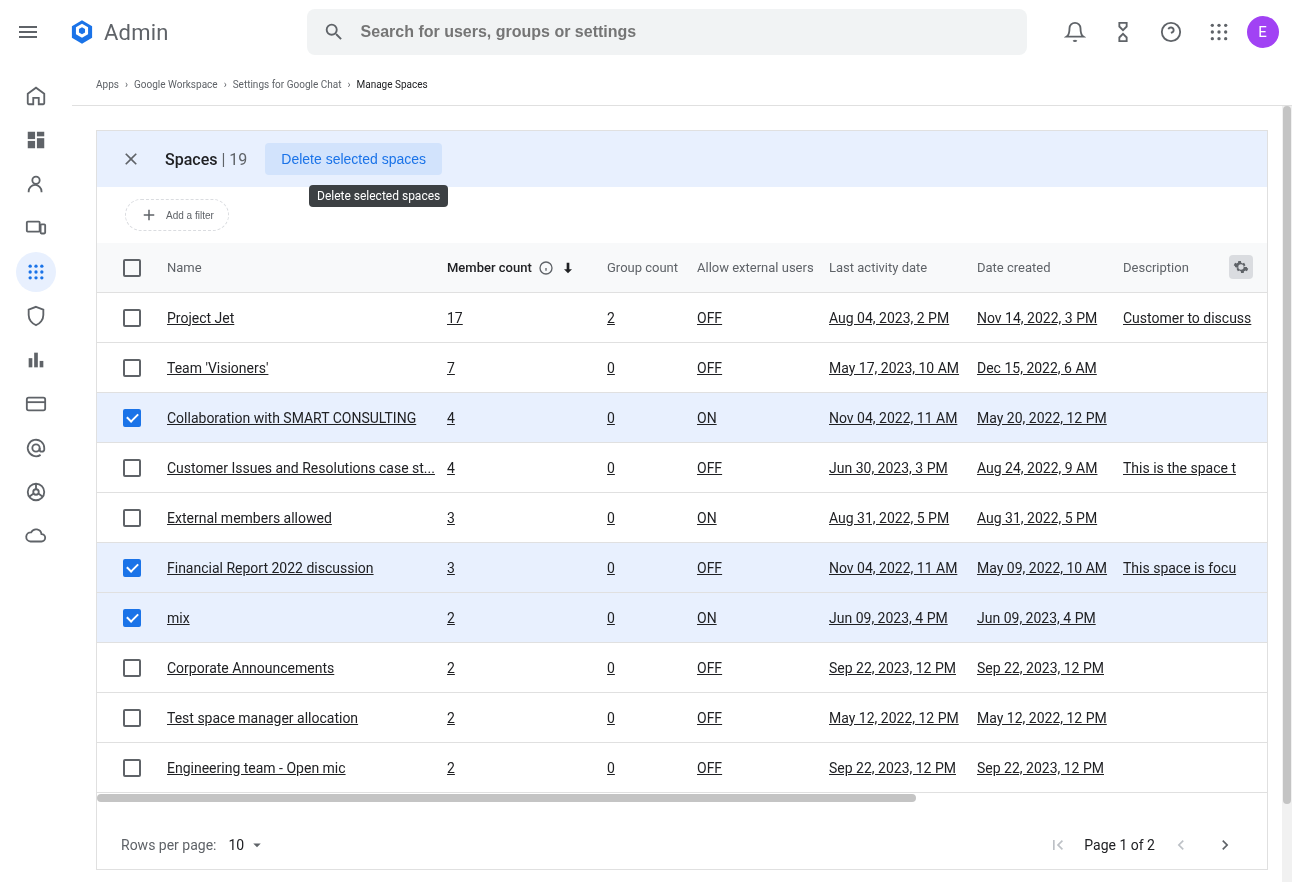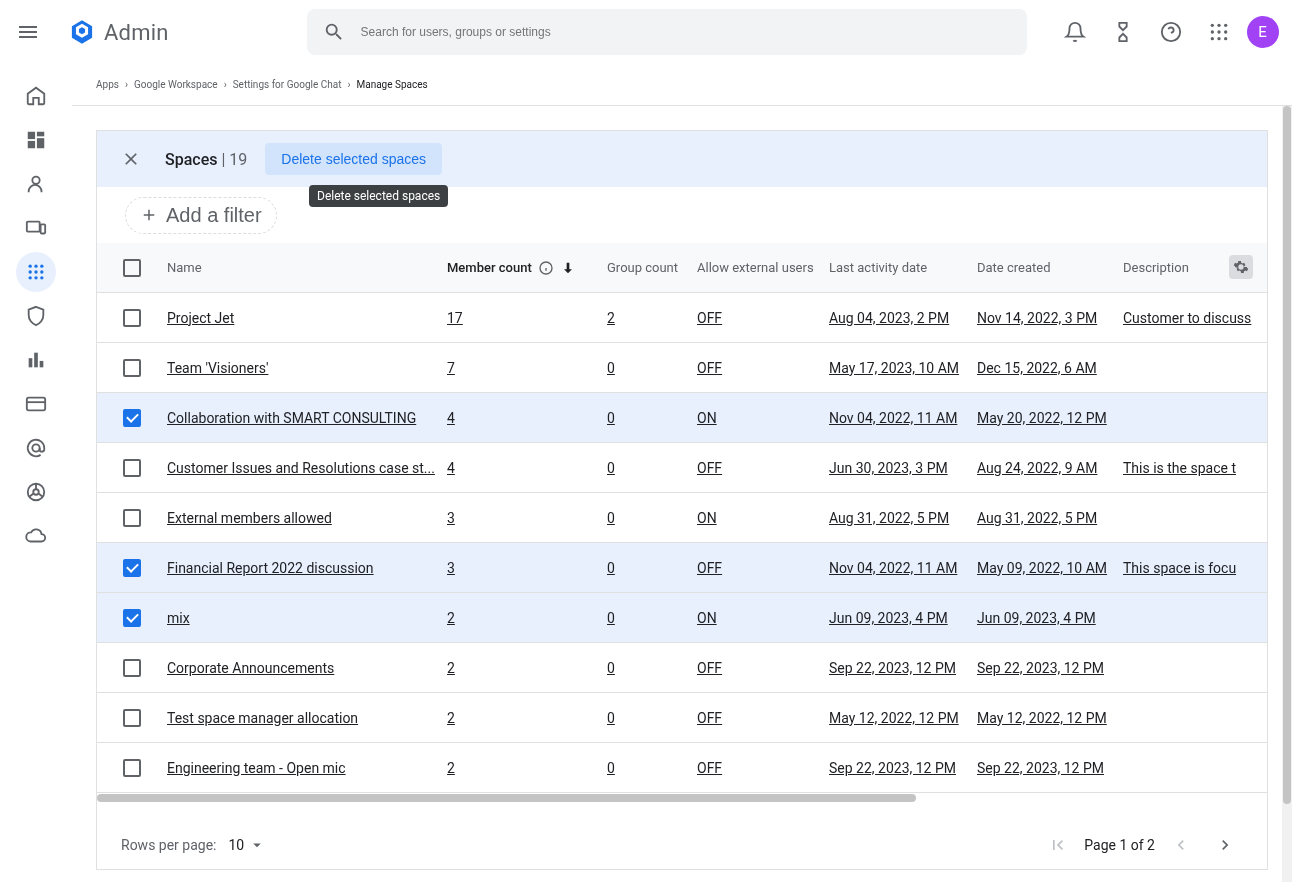--- a/index.html
+++ b/index.html
@@ -46,23 +46,24 @@
   display: flex;
   align-items: center;
   padding: 0 16px;
   margin-left: 110px;
   gap: 16px;
 }
 .searchbar input {
   flex: 1;
   border: none;
   background: none;
-  font-size: 12px;
+  font-size: 16px;
   color: #737373;
   outline: none;
+  font-weight: bold;
 }
 .header-right {
   margin-left: auto;
   display: flex;
   align-items: center;
   gap: 8px;
 }
 .avatar {
   width: 32px;
   height: 32px;
@@ -172,21 +173,21 @@
 .add-filter {
   border: 1px dashed #dadce0;
   background: #fff;
   border-radius: 20px;
   padding: 6px 14px;
   display: flex;
   align-items: center;
   gap: 8px;
   cursor: pointer;
   color: #5f6368;
-  font-size: 20px;
+  font-size: 10px;
 }
 .table-wrap { flex: 1; overflow: hidden; display: flex; flex-direction: column; }
 .thead, .trow {
   display: flex;
   align-items: center;
   border-bottom: 1px solid #e0e0e0;
   padding-right: 8px;
 }
 .thead {
   height: 50px;

